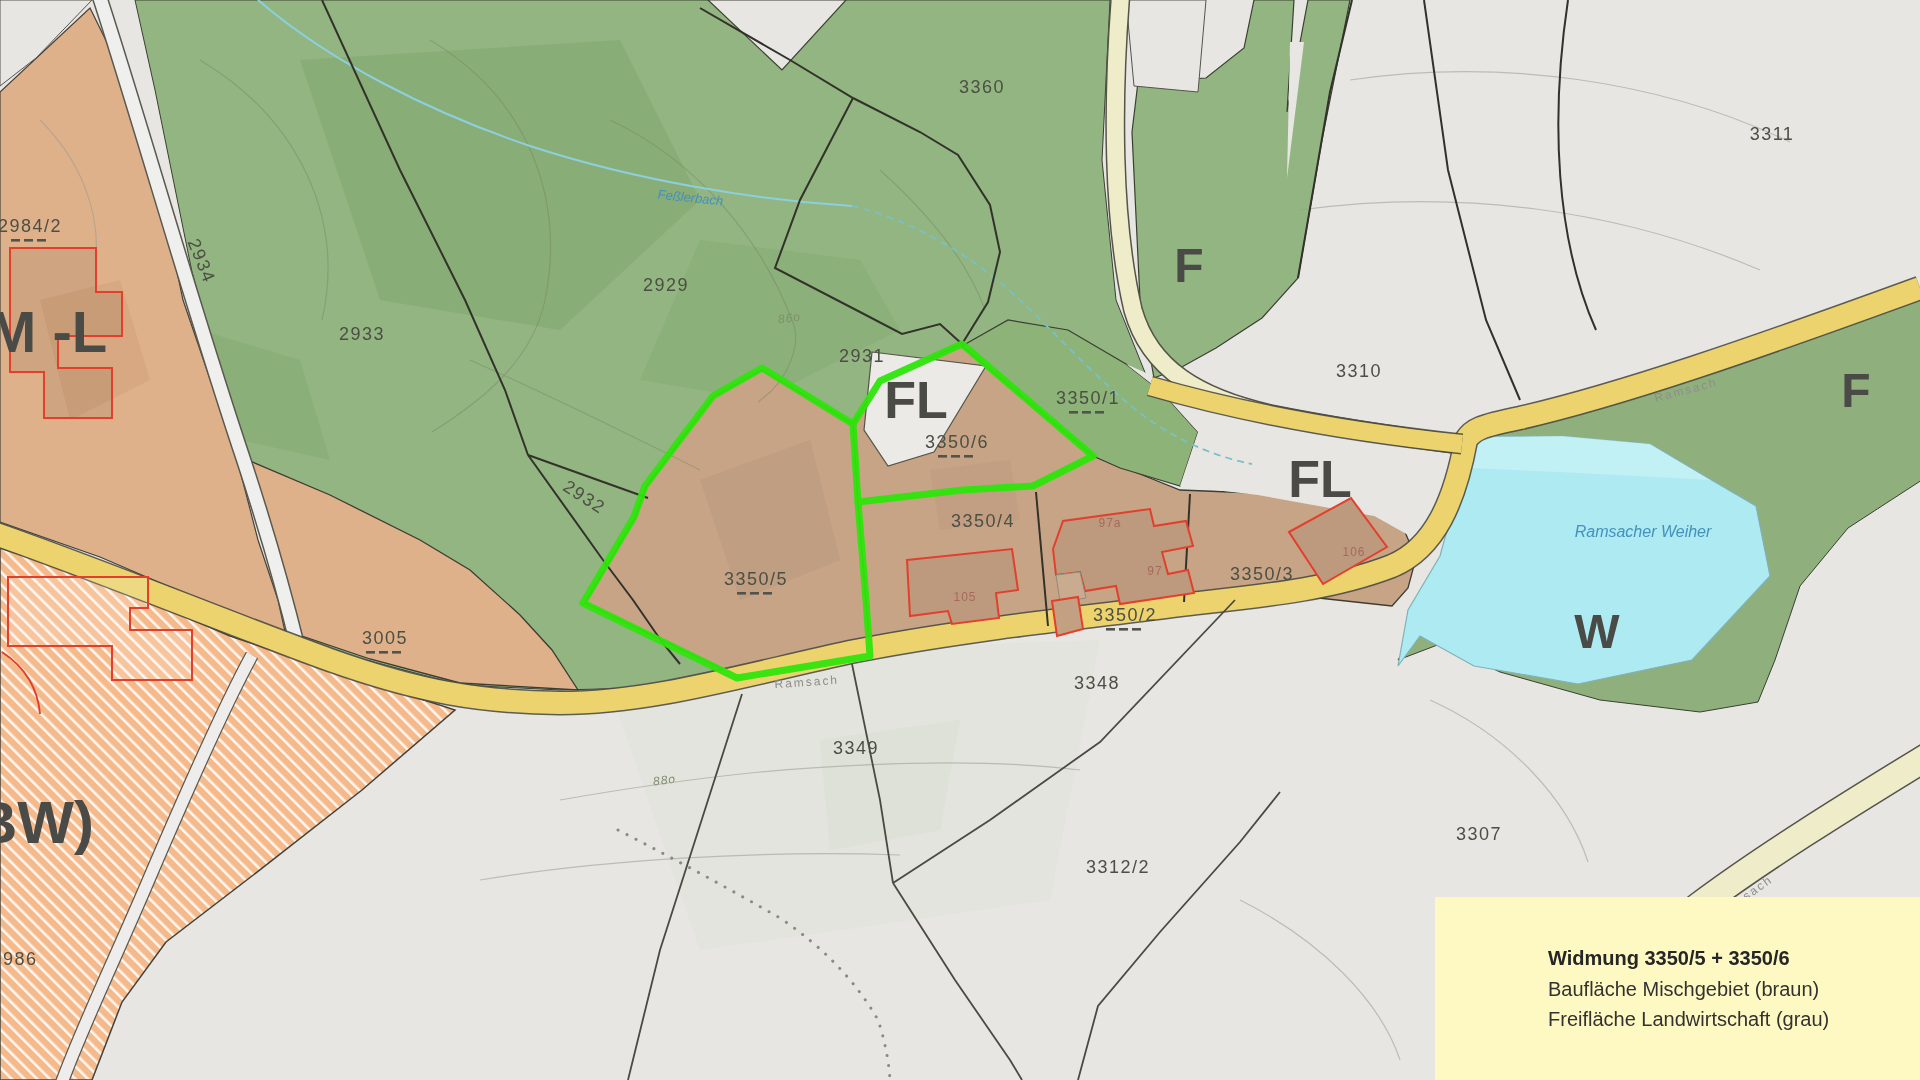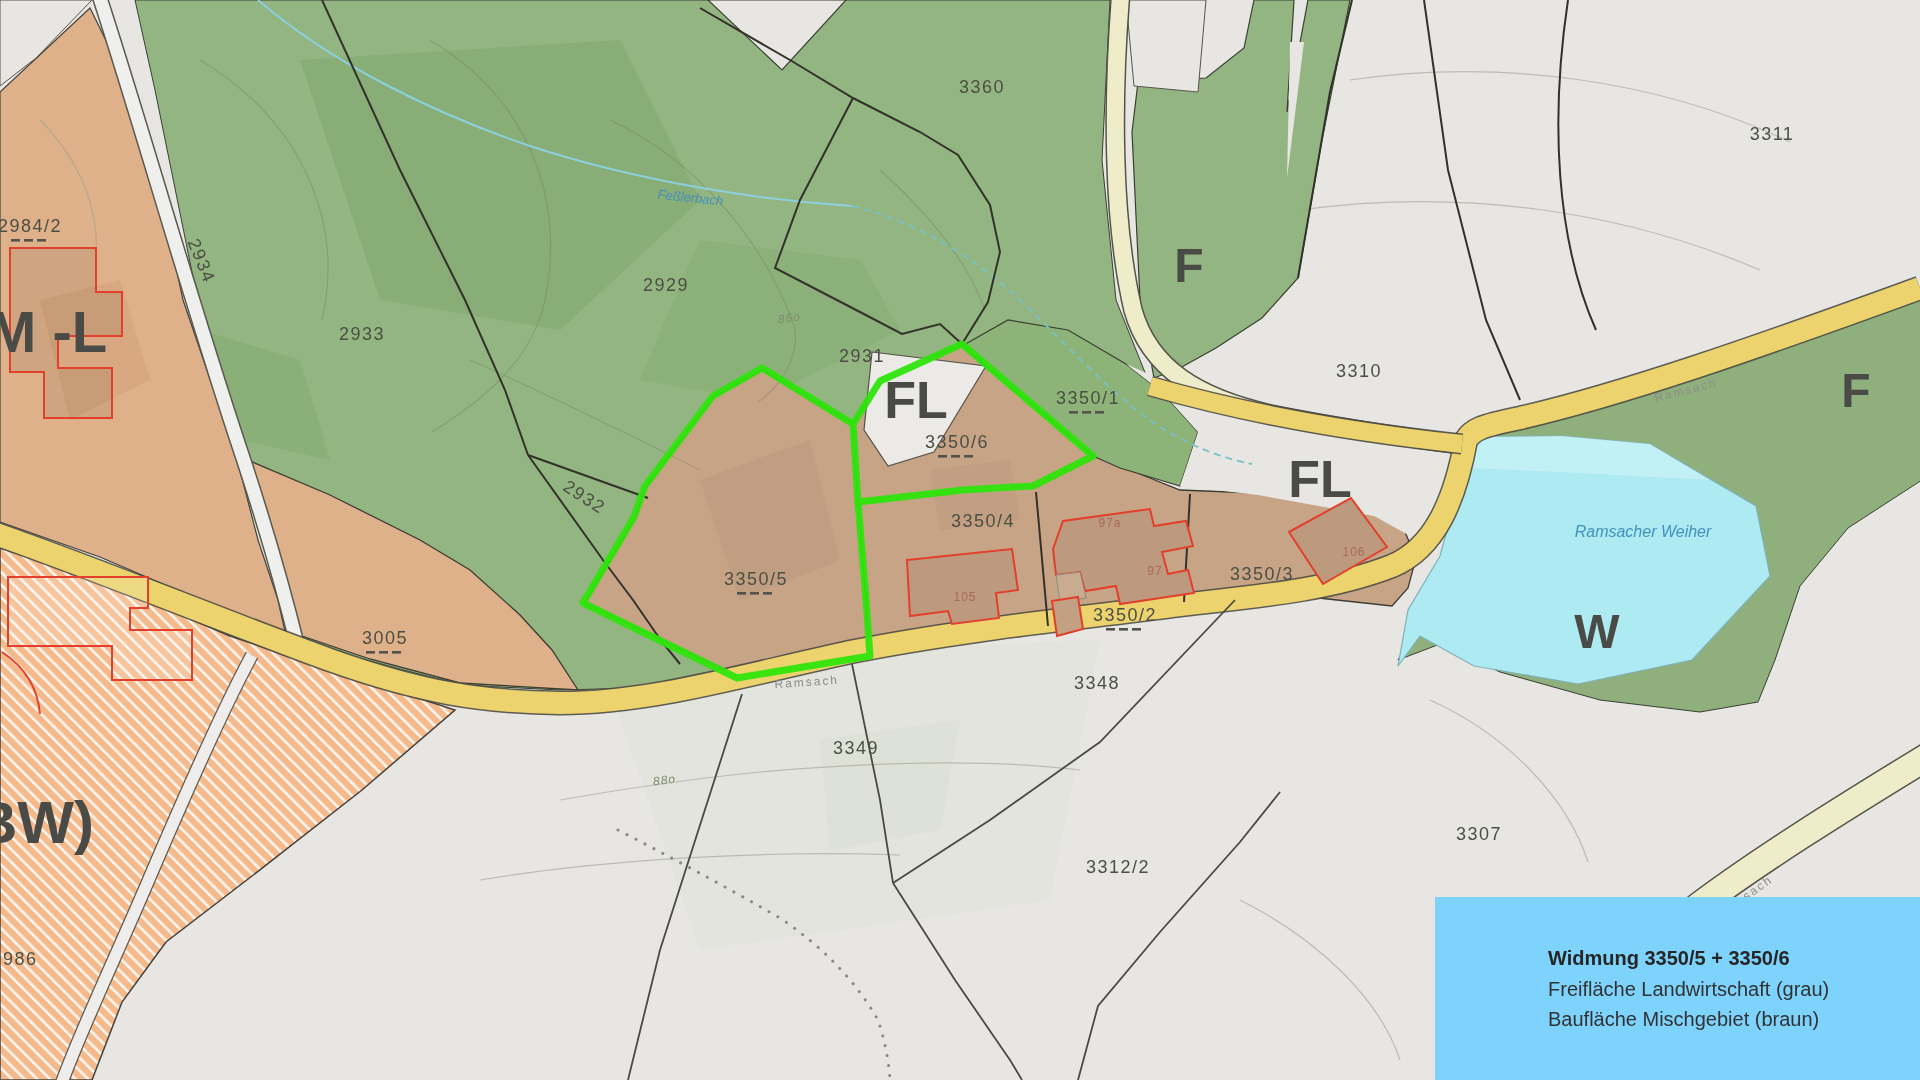--- a/index.html
+++ b/index.html
@@ -7,21 +7,21 @@
          font-family:"Liberation Sans", sans-serif;background:var(--gray,#e7e6e3);}
   svg{position:absolute;left:0;top:0;}
   text{user-select:none;}
   .parcel{fill:#4c4f44;font-size:18px;letter-spacing:1.5px;}
   .zone{fill:#4a4a47;font-weight:bold;}
   .bldg{fill:#a8695c;font-size:12px;letter-spacing:1px;}
   .water{fill:#4391bd;font-style:italic;}
   .roadlbl{fill:#8e8e8a;font-size:12px;letter-spacing:2px;}
   .contourlbl{fill:#7f8f70;font-size:12px;font-style:italic;letter-spacing:1px;}
   #legend{position:absolute;left:1435px;top:897px;width:485px;height:183px;
-          background:#7dd3fc;box-sizing:border-box;padding:50px 10px 0 113px;color:#262626;}
+          background:#fef9c3;box-sizing:border-box;padding:50px 10px 0 113px;color:#262626;}
   #legend .t{font-weight:bold;font-size:20px;margin:0 0 8px 0;}
   #legend .l{font-weight:normal;font-size:20px;margin:0 0 7px 0;color:#323232;}
 </style>
 </head>
 <body>
 
 <div id="stage">
 <svg id="map" width="1920" height="1080" viewBox="0 0 1920 1080">
   <defs>
     <pattern id="hatch" width="9" height="9" patternUnits="userSpaceOnUse" patternTransform="rotate(-45)">
@@ -205,16 +205,16 @@
         <text x="807" y="686" class="roadlbl" text-anchor="middle" transform="rotate(-4 807 686)">Ramsach</text>
         <text x="1687" y="394" class="roadlbl" text-anchor="middle" fill="#a39040" transform="rotate(-15 1687 394)">Ramsach</text>
         <text x="1760" y="891" class="roadlbl" text-anchor="middle" fill="#a39040" transform="rotate(-36 1760 891)">sach</text>
         <text x="790" y="322" class="contourlbl" text-anchor="middle" transform="rotate(-8 790 322)">86o</text>
         <text x="665" y="784" class="contourlbl" text-anchor="middle" fill="#9a9a92" transform="rotate(-7 665 784)">88o</text>
       </g>
 </svg>
 
 <div id="legend">
   <p class="t">Widmung 3350/5 + 3350/6</p>
+  <p class="l">Baufläche Mischgebiet (braun)</p>
   <p class="l">Freifläche Landwirtschaft (grau)</p>
-  <p class="l">Baufläche Mischgebiet (braun)</p>
 </div>
 </div>
 
 </body></html>

